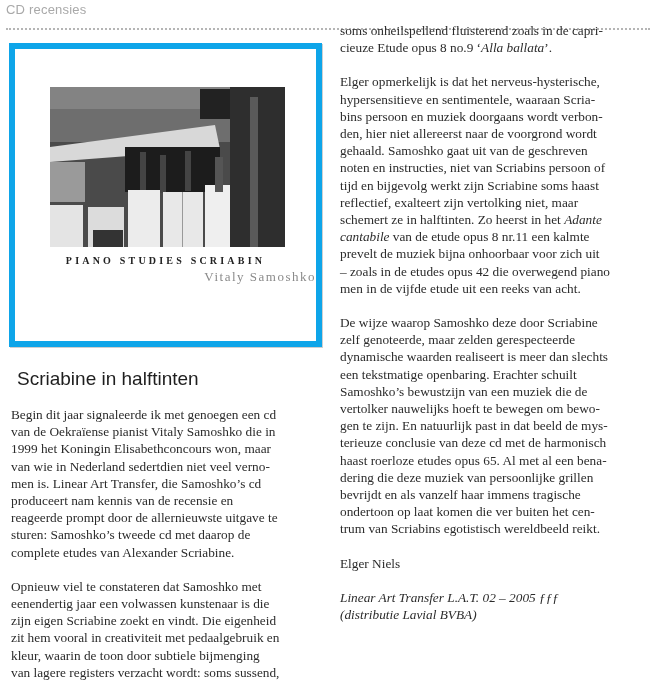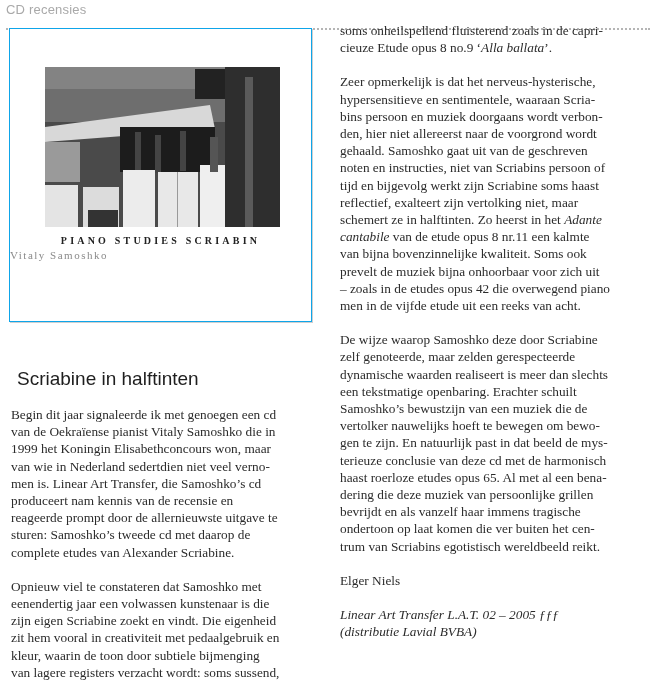--- a/index.html
+++ b/index.html
@@ -11,37 +11,37 @@
     .section-header {
       position: absolute; left: 6px; top: 2px;
       font-family: "Liberation Sans", "DejaVu Sans", sans-serif;
       font-size: 13px; color: #a9a9a9; letter-spacing: 0.2px;
     }
     .header-rule {
       position: absolute; left: 6px; top: 28px; width: 644px; height: 0;
       border-top: 2px dotted #b5b5b5;
     }
     .cover {
-      position: absolute; left: 9px; top: 28px; width: 301px; height: 292px;
-      border: 1px solid #0ea5e9; box-shadow: 1px 1px 0 #cfcfcf;
+      position: absolute; left: 9px; top: 43px; width: 301px; height: 292px;
+      border: 6px solid #0ea5e9; box-shadow: 1px 1px 0 #cfcfcf;
       background: #fff;
     }
     .cover-photo {
       position: absolute; left: 35px; top: 38px; width: 235px; height: 160px;
       background: #3a3a3a; overflow: hidden;
     }
     .cover-title {
       position: absolute; left: 0; width: 100%; top: 206px; text-align: center;
       font-family: "Liberation Serif", serif; font-weight: bold;
       font-size: 10px; letter-spacing: 3.2px; color: #222;
     }
     .cover-artist {
-      position: absolute; left: 0; width: 100%; top: 220px; text-align: left;
+      position: absolute; left: 0; width: 100%; top: 220px; text-align: right;
       font-family: "Liberation Serif", serif;
-      font-size: 11px; letter-spacing: 1.5px; color: #8a8a8a;
+      font-size: 13px; letter-spacing: 1.5px; color: #8a8a8a;
     }
     .article-title {
       position: absolute; left: 11px; top: 368px;
       font-family: "Liberation Sans", "DejaVu Sans", sans-serif;
       font-size: 19px; color: #1e1e1e; margin-left: 6px;
     }
     .col {
       position: absolute; font-size: 13.3px; line-height: 17.2px; color: #2b2b2b;
     }
     .col p { margin: 0; white-space: nowrap; }
@@ -111,31 +111,30 @@
     <p>van lagere registers verzacht wordt: soms sussend,</p>
   </div>
 </div>
 
 <div class="col col-right">
   <div class="p1">
     <p>soms onheilspellend fluisterend zoals in de capri-</p>
     <p><span>cieuze Etude opus 8 no.9 ‘</span><i>Alla ballata</i><span>’.</span></p>
   </div>
   <div class="para">
-    <p>Zeer opmerkelijk is dat het nerveus-hysterische,</p>
+    <p>Elger opmerkelijk is dat het nerveus-hysterische,</p>
     <p>hypersensitieve en sentimentele, waaraan Scria-</p>
     <p>bins persoon en muziek doorgaans wordt verbon-</p>
     <p>den, hier niet allereerst naar de voorgrond wordt</p>
     <p>gehaald. Samoshko gaat uit van de geschreven</p>
     <p>noten en instructies, niet van Scriabins persoon of</p>
     <p>tijd en bijgevolg werkt zijn Scriabine soms haast</p>
     <p>reflectief, exalteert zijn vertolking niet, maar</p>
     <p><span>schemert ze in halftinten. Zo heerst in het </span><i>Adante</i></p>
     <p><i>cantabile</i><span> van de etude opus 8 nr.11 een kalmte</span></p>
-    <p>van bijna bovenzinnelijke kwaliteit. Soms ook</p>
     <p>prevelt de muziek bijna onhoorbaar voor zich uit</p>
     <p>– zoals in de etudes opus 42 die overwegend piano</p>
     <p>men in de vijfde etude uit een reeks van acht.</p>
   </div>
   <div class="para">
     <p>De wijze waarop Samoshko deze door Scriabine</p>
     <p>zelf genoteerde, maar zelden gerespecteerde</p>
     <p>dynamische waarden realiseert is meer dan slechts</p>
     <p>een tekstmatige openbaring. Erachter schuilt</p>
     <p>Samoshko’s bewustzijn van een muziek die de</p>

